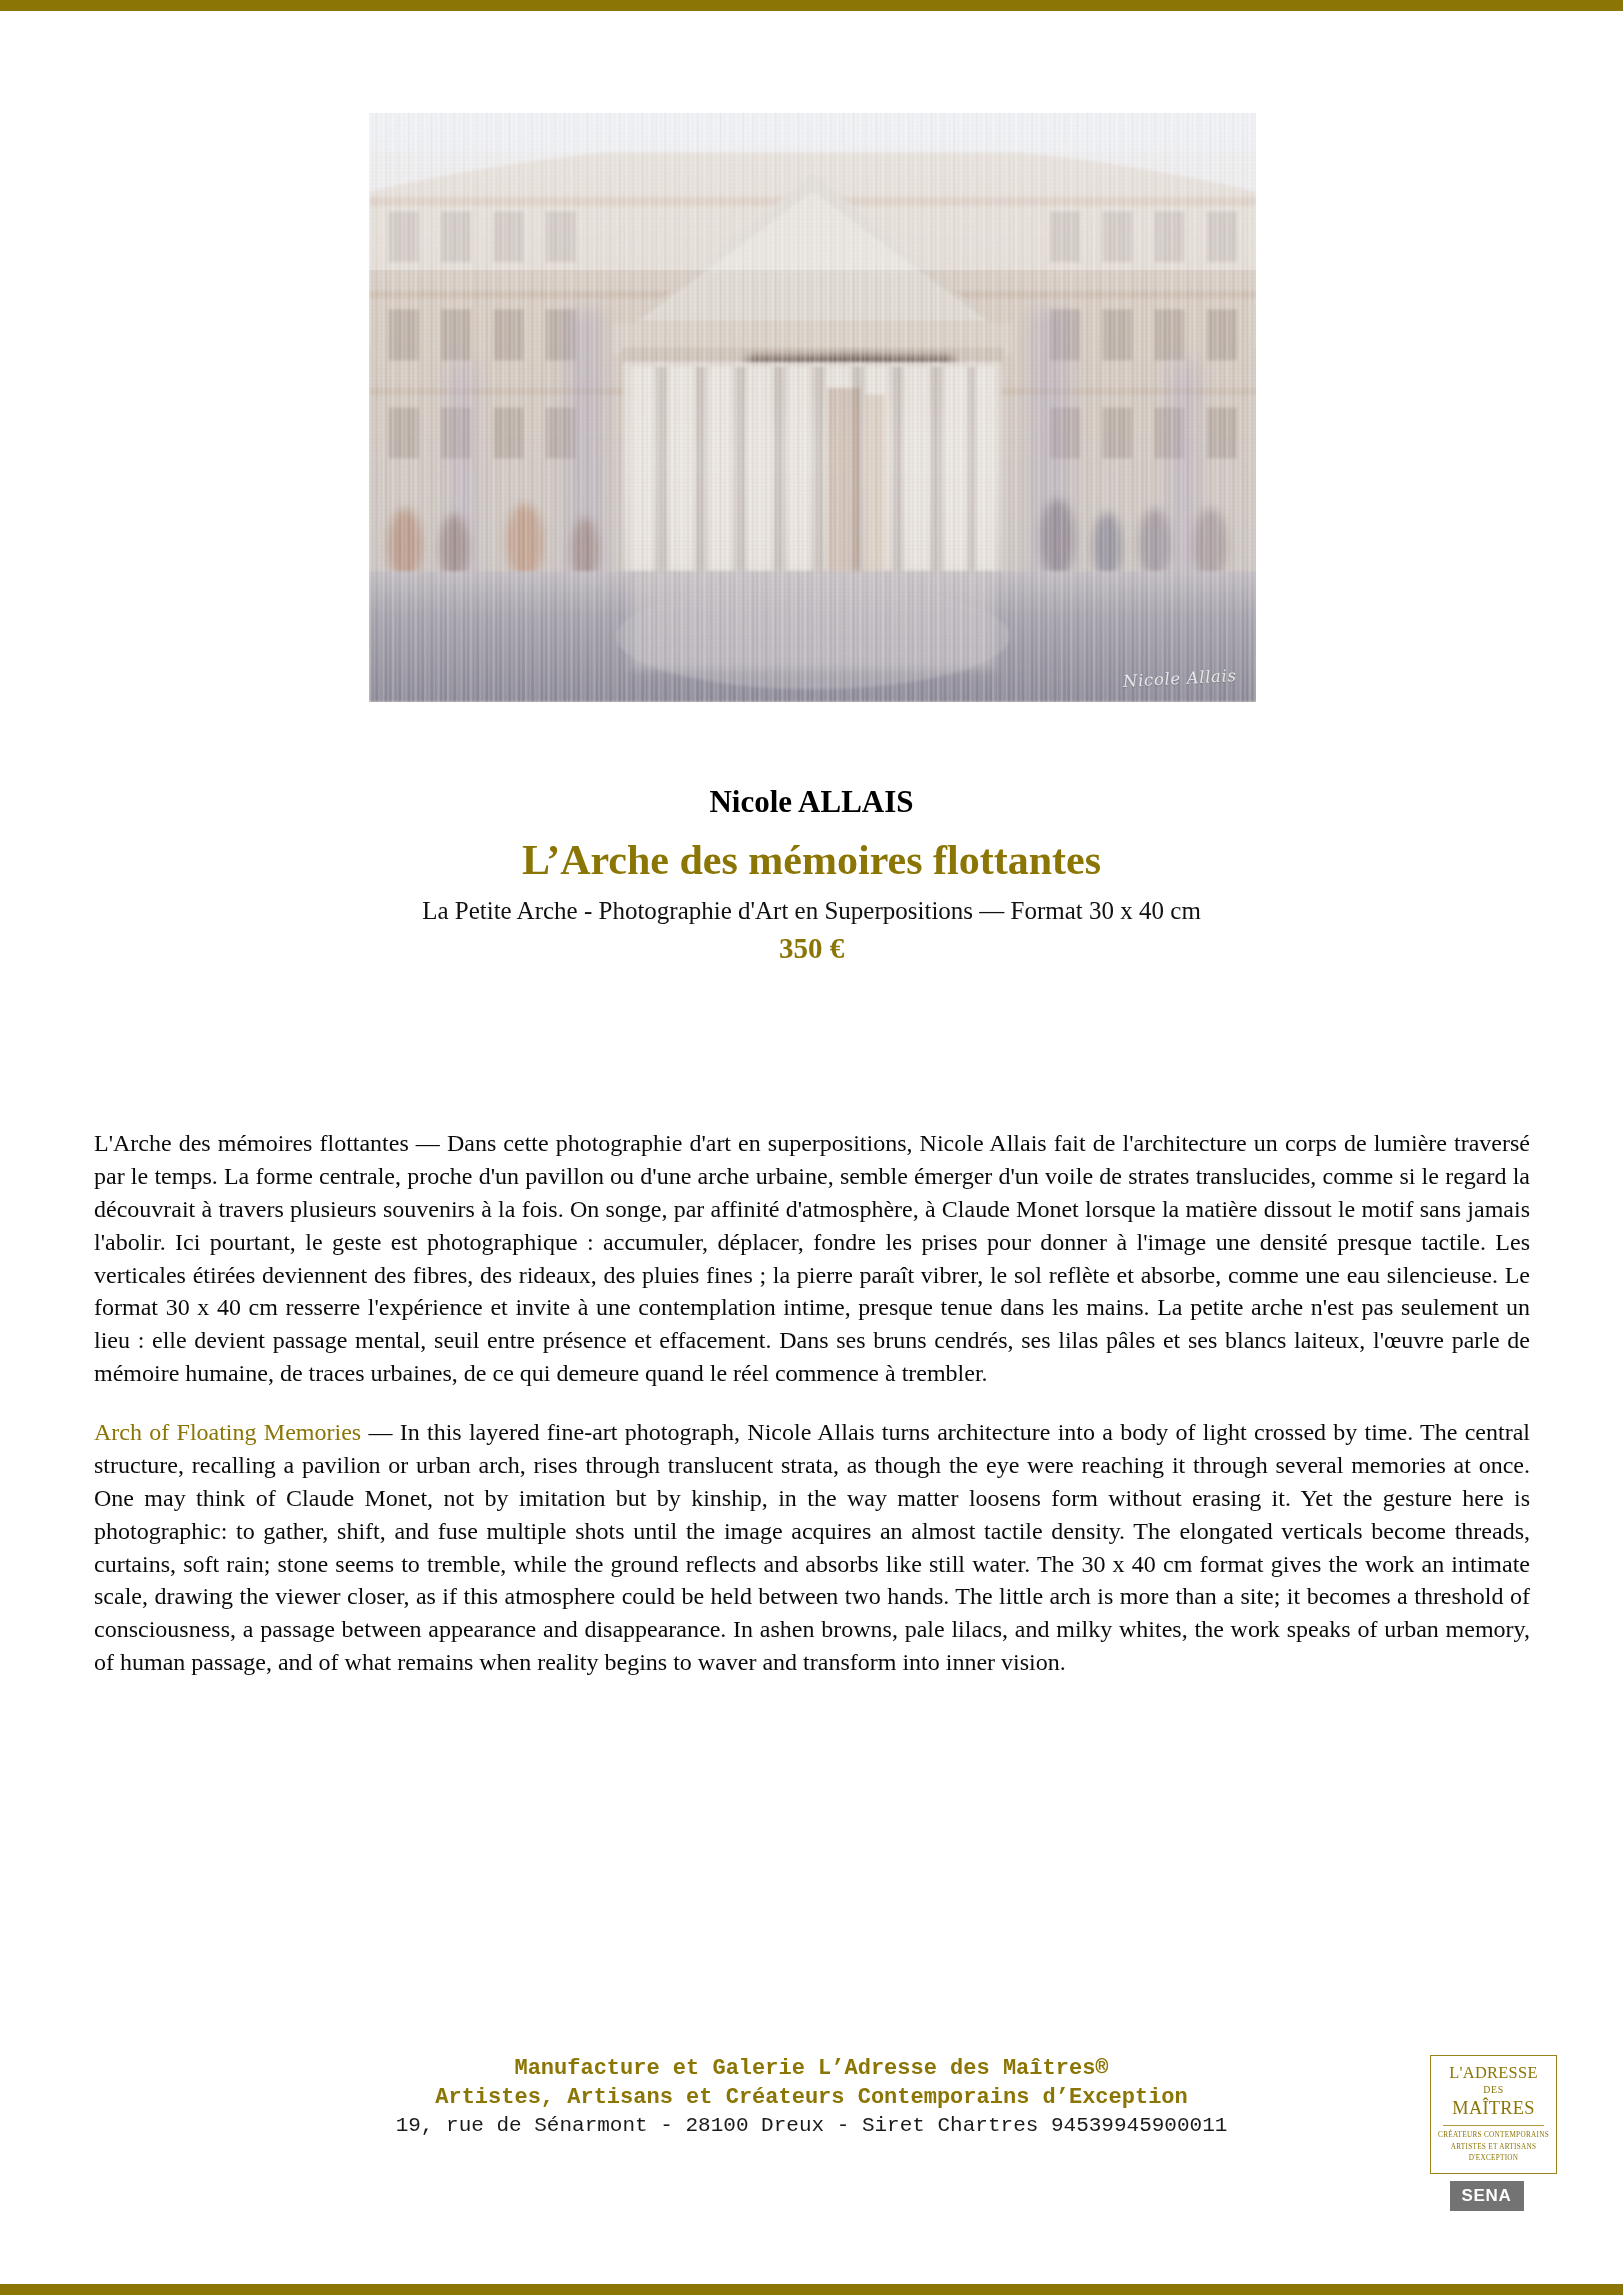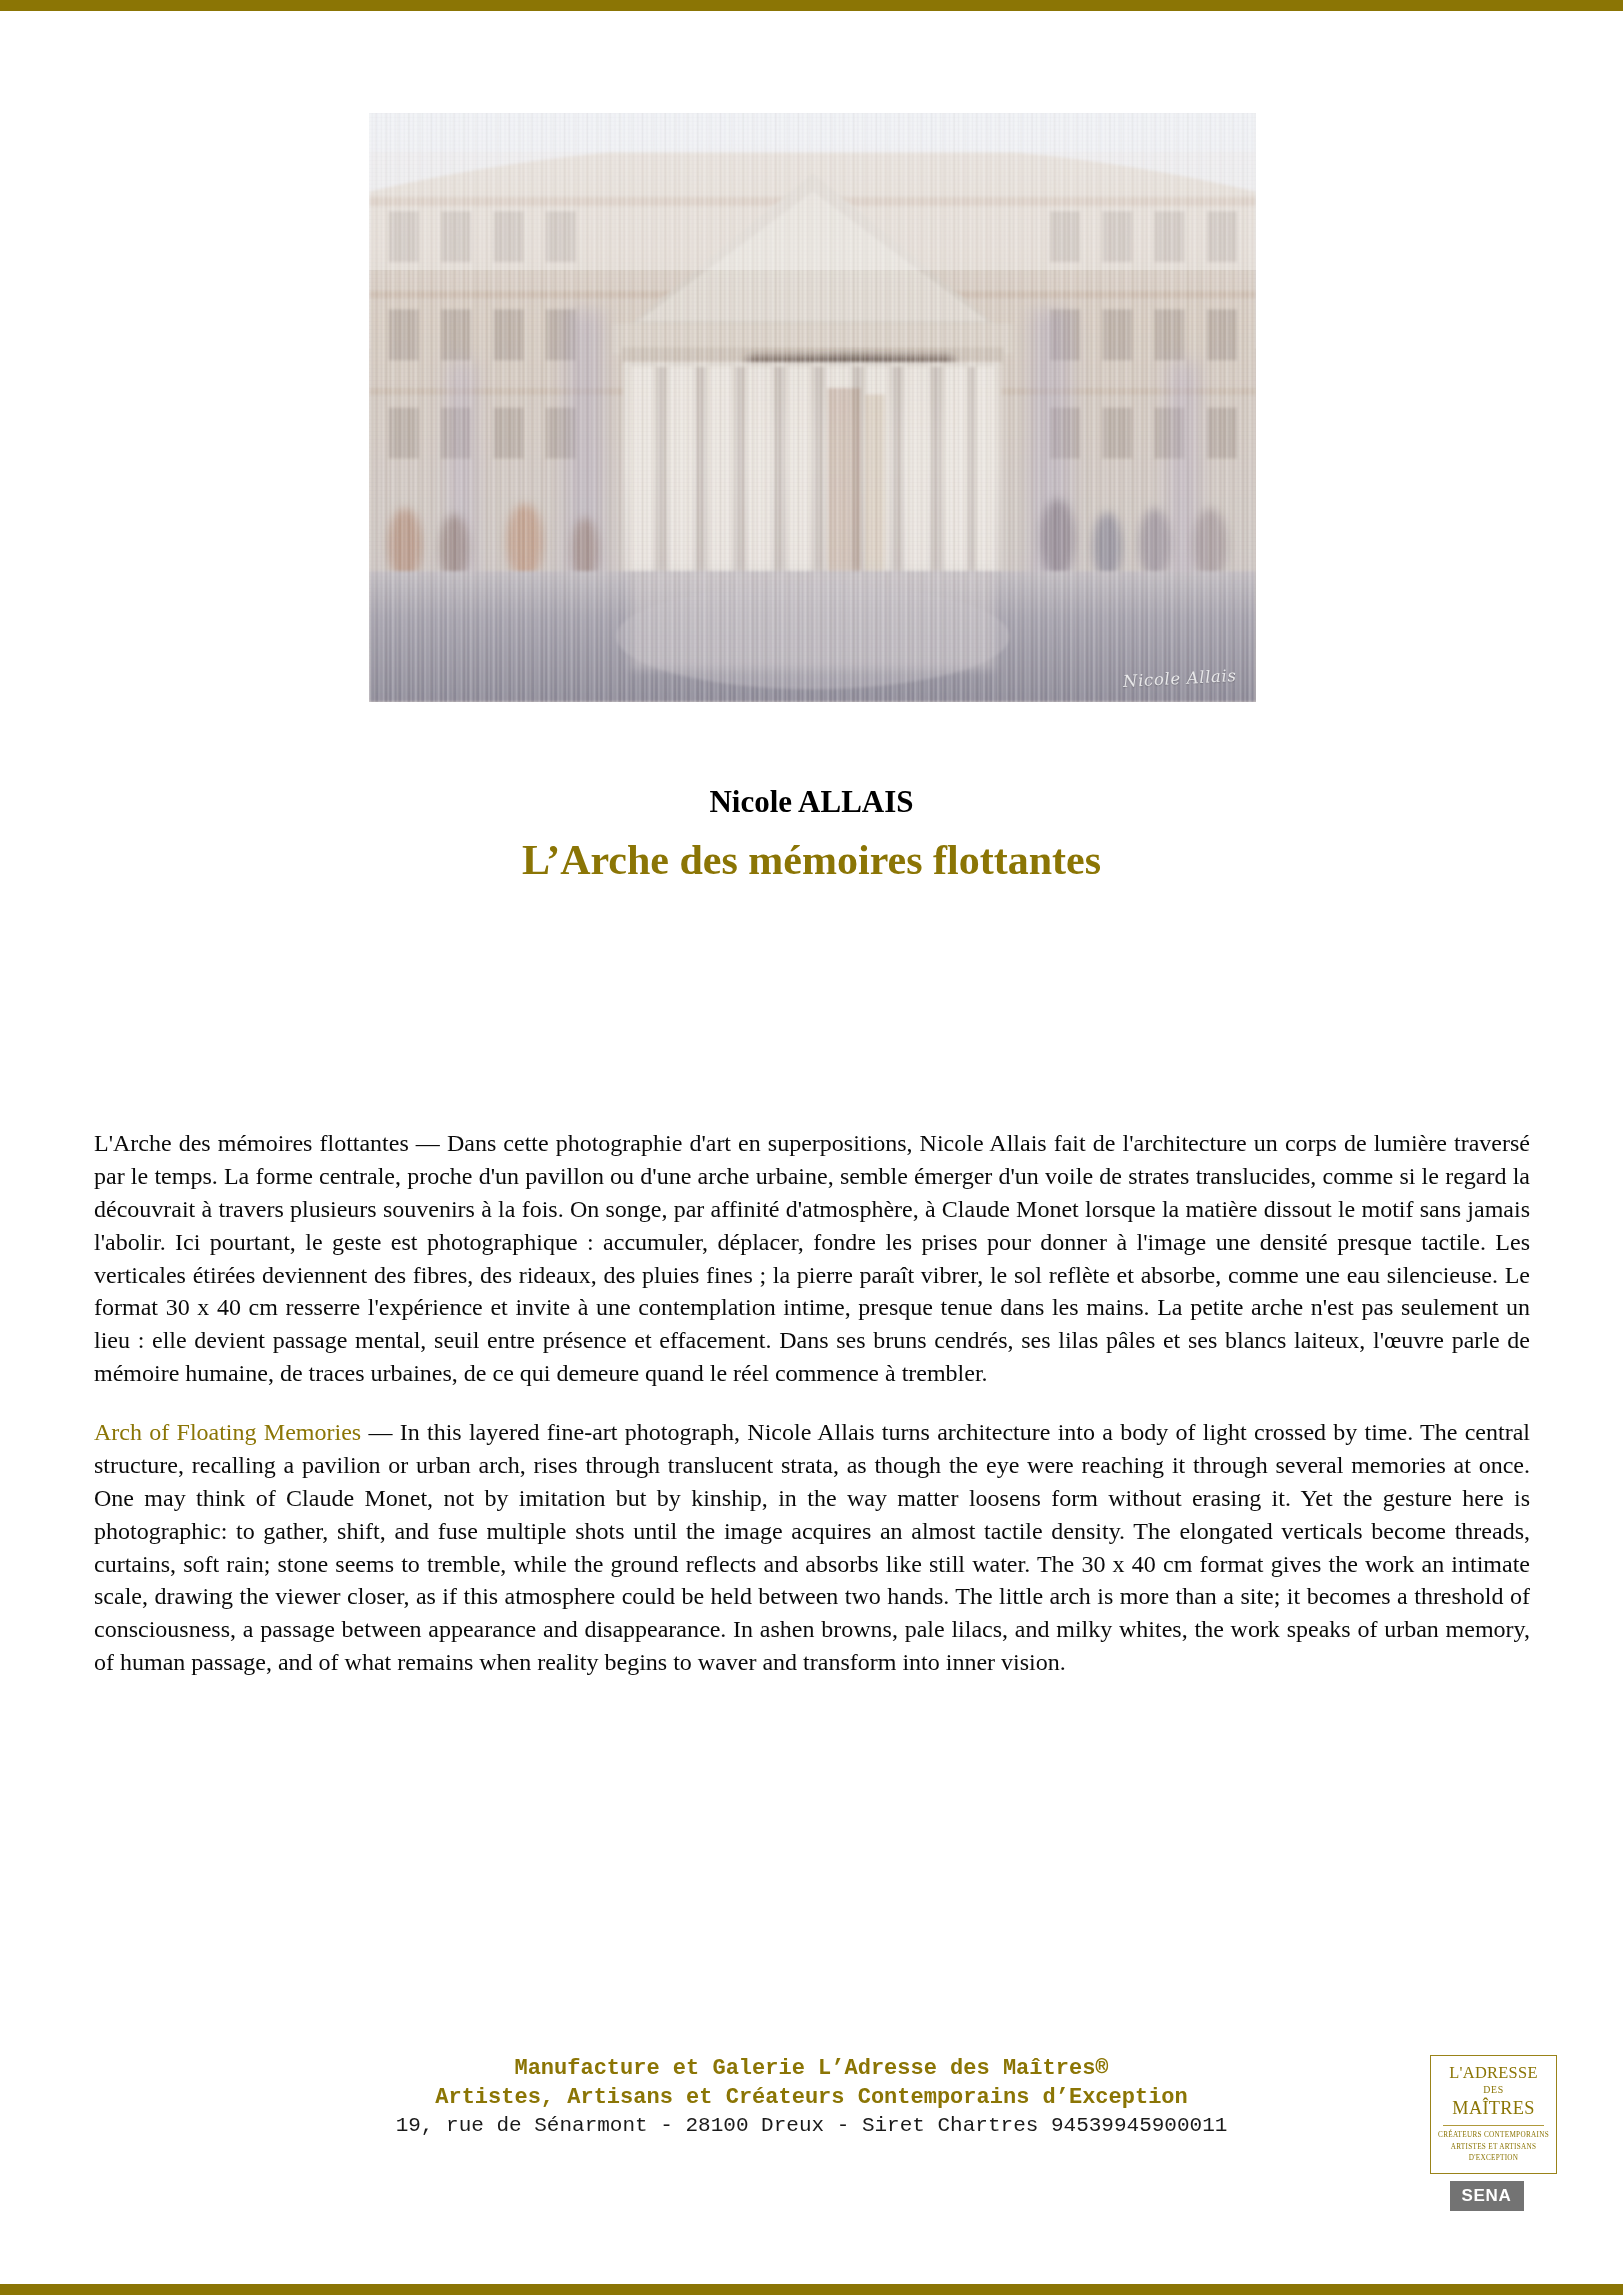--- a/index.html
+++ b/index.html
@@ -372,20 +372,22 @@
 
     <rect x="0" y="0" width="1355" height="900" fill="#efe9e6" opacity="0.22"></rect>
     <rect x="0" y="0" width="1355" height="240" fill="#ffffff" opacity="0.3"></rect>
   </svg>
   <div class="art-signature">Nicole Allais</div>
 </div>
 
 <div class="title-block">
   <p class="artist-name">Nicole ALLAIS</p>
   <p class="artwork-title">L’Arche des mémoires flottantes</p>
+  <p class="artwork-subtitle">La Petite Arche - Photographie d'Art en Superpositions — Format 30 x 40 cm</p>
+  <p class="artwork-price">350 €</p>
 </div>
 
 <div class="body-copy">
   <p class="para">
     <span class="lead-fr">L'Arche des mémoires flottantes</span><span> — Dans cette photographie d'art en superpositions, Nicole Allais fait de l'architecture un corps de lumière traversé par le temps. La forme centrale, proche d'un pavillon ou d'une arche urbaine, semble émerger d'un voile de strates translucides, comme si le regard la découvrait à travers plusieurs souvenirs à la fois. On songe, par affinité d'atmosphère, à Claude Monet lorsque la matière dissout le motif sans jamais l'abolir. Ici pourtant, le geste est photographique : accumuler, déplacer, fondre les prises pour donner à l'image une densité presque tactile. Les verticales étirées deviennent des fibres, des rideaux, des pluies fines ; la pierre paraît vibrer, le sol reflète et absorbe, comme une eau silencieuse. Le format 30 x 40 cm resserre l'expérience et invite à une contemplation intime, presque tenue dans les mains. La petite arche n'est pas seulement un lieu : elle devient passage mental, seuil entre présence et effacement. Dans ses bruns cendrés, ses lilas pâles et ses blancs laiteux, l'œuvre parle de mémoire humaine, de traces urbaines, de ce qui demeure quand le réel commence à trembler.</span>
   </p>
   <p class="para">
     <span class="lead-en">Arch of Floating Memories</span><span> — In this layered fine-art photograph, Nicole Allais turns architecture into a body of light crossed by time. The central structure, recalling a pavilion or urban arch, rises through translucent strata, as though the eye were reaching it through several memories at once. One may think of Claude Monet, not by imitation but by kinship, in the way matter loosens form without erasing it. Yet the gesture here is photographic: to gather, shift, and fuse multiple shots until the image acquires an almost tactile density. The elongated verticals become threads, curtains, soft rain; stone seems to tremble, while the ground reflects and absorbs like still water. The 30 x 40 cm format gives the work an intimate scale, drawing the viewer closer, as if this atmosphere could be held between two hands. The little arch is more than a site; it becomes a threshold of consciousness, a passage between appearance and disappearance. In ashen browns, pale lilacs, and milky whites, the work speaks of urban memory, of human passage, and of what remains when reality begins to waver and transform into inner vision.</span>
   </p>
 </div>

